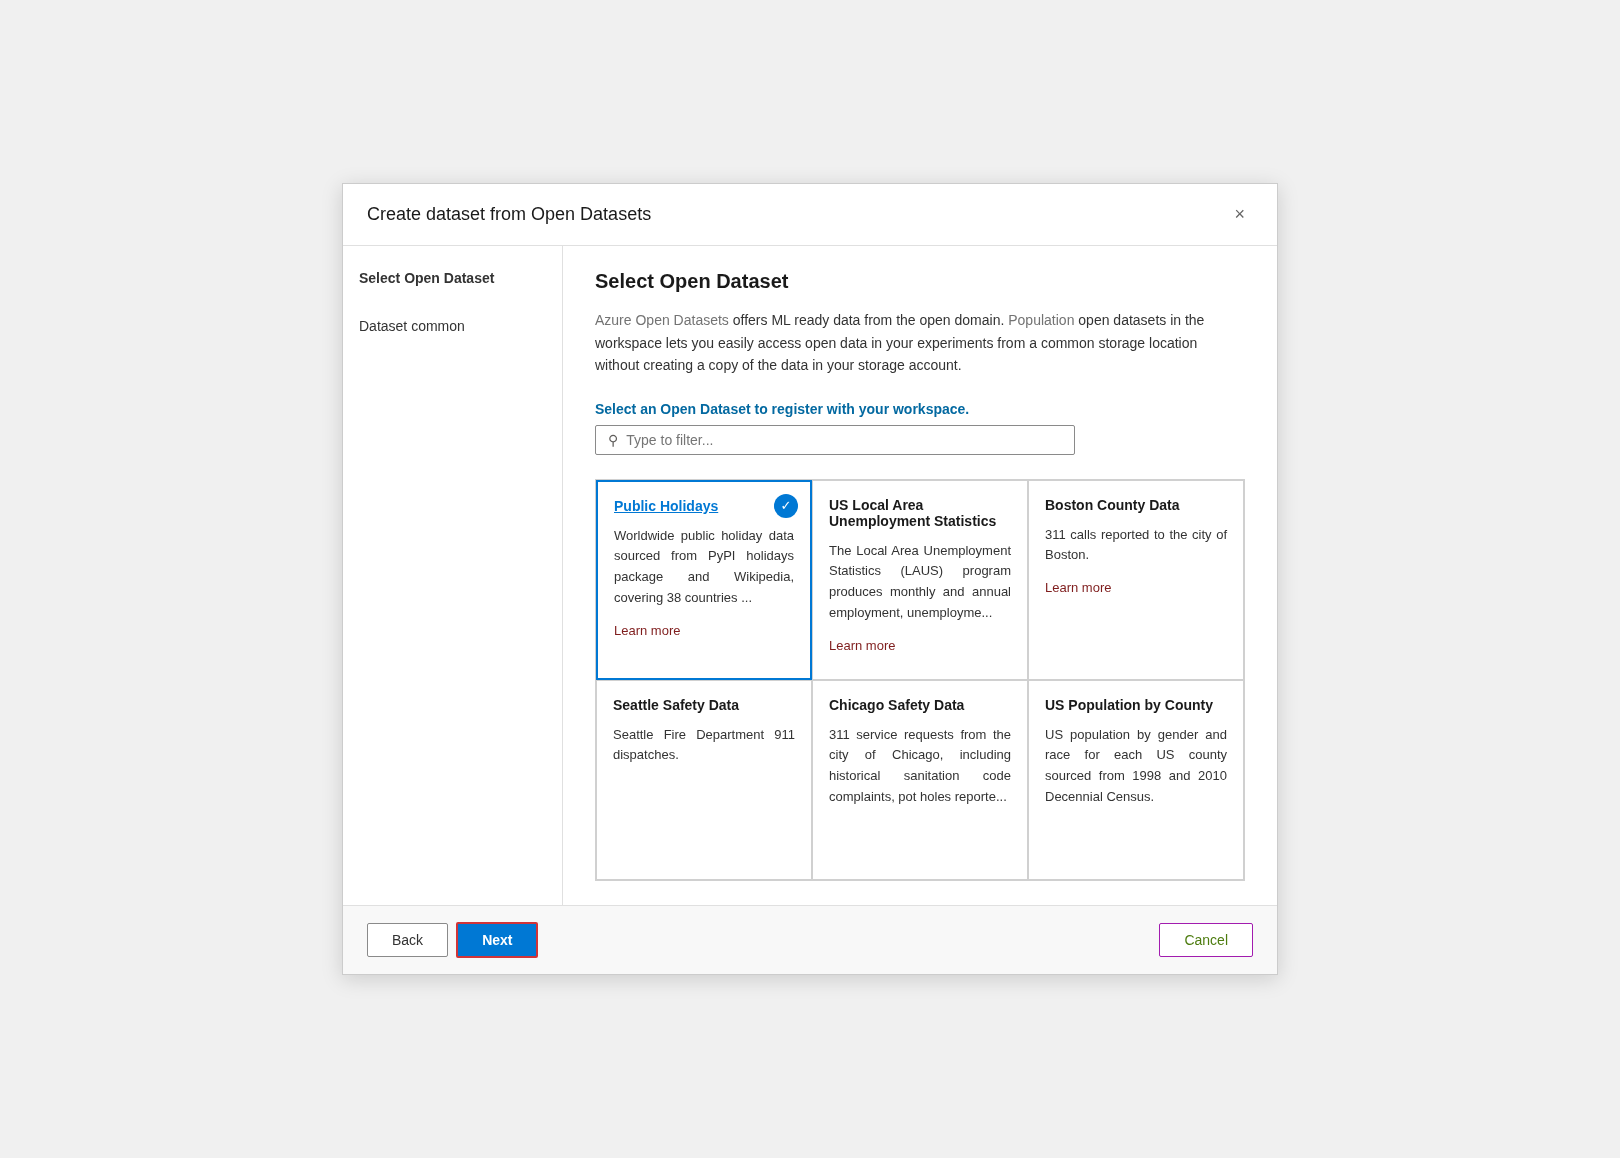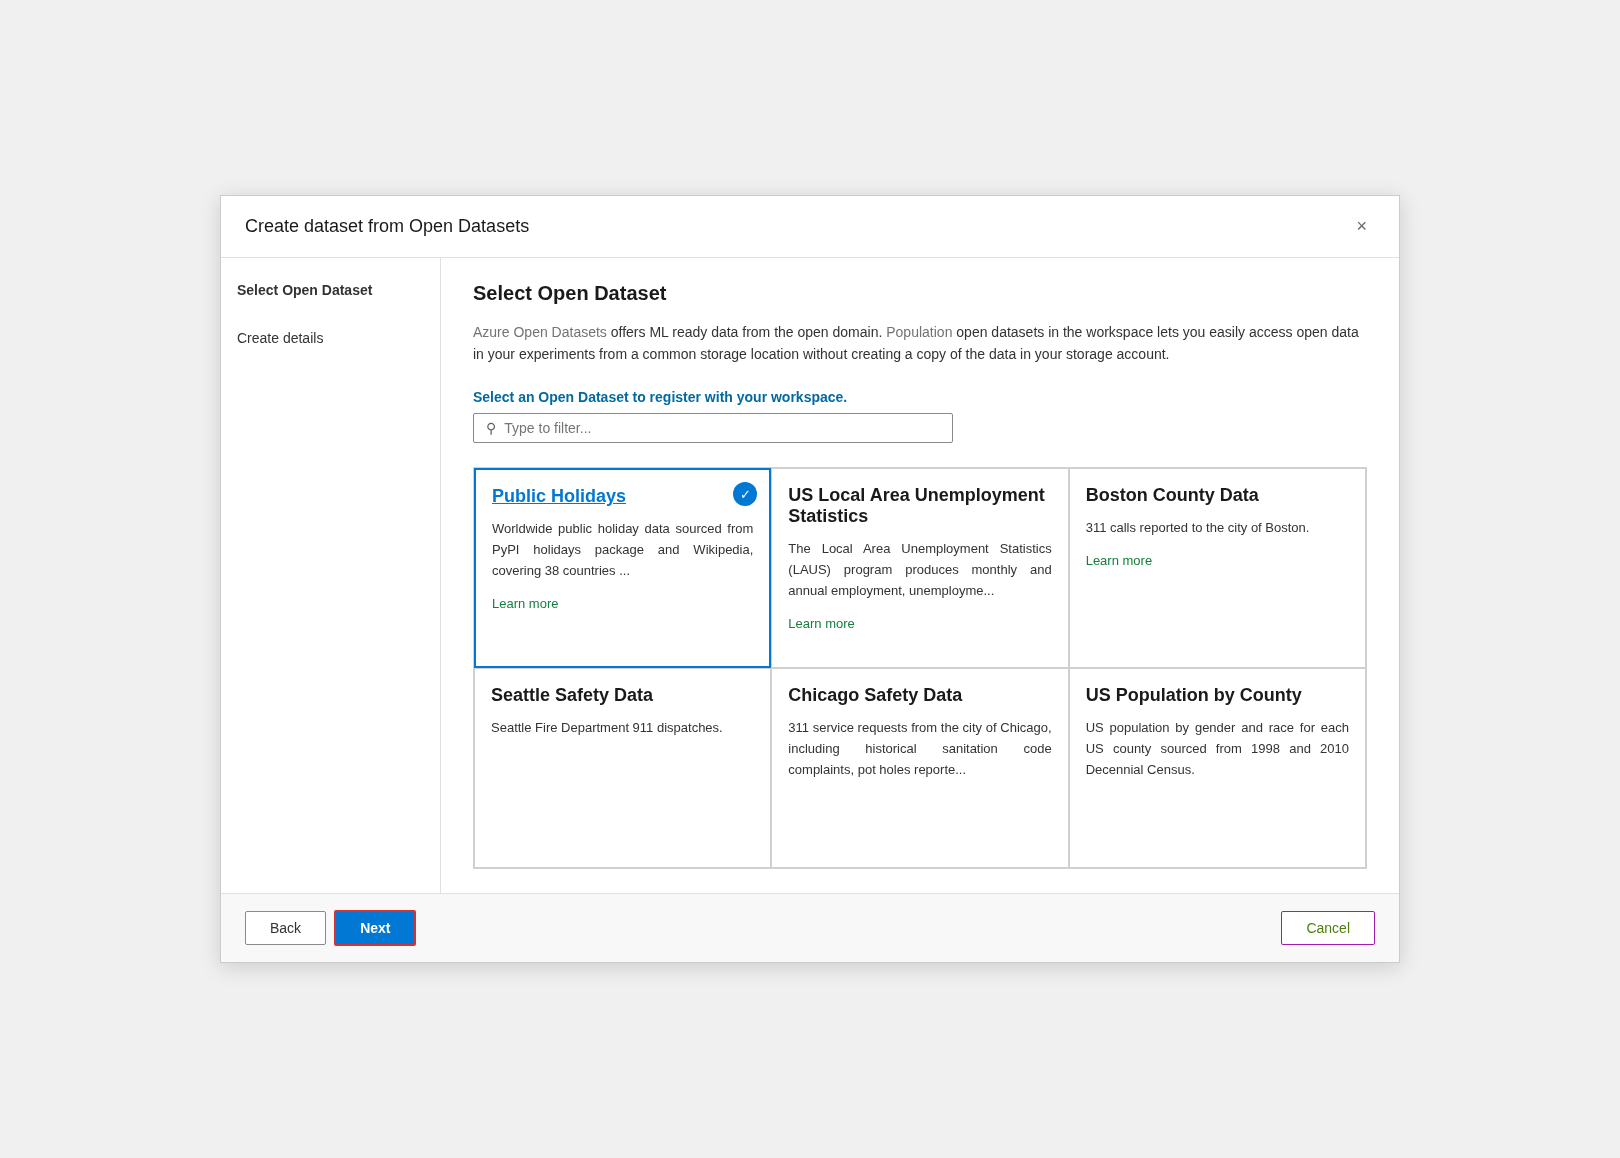--- a/index.html
+++ b/index.html
@@ -5,21 +5,21 @@
     * { box-sizing: border-box; margin: 0; padding: 0; }
     body {
       font-family: 'Segoe UI', Arial, sans-serif;
       background: #f0f0f0;
       display: flex;
       justify-content: center;
       align-items: center;
       min-height: 100vh;
     }
     .dialog {
-      width: 1180px;
+      width: 936px;
       background: #fff;
       border: 1px solid #ccc;
       box-shadow: 0 4px 20px rgba(0,0,0,0.15);
       display: flex;
       flex-direction: column;
     }
     .dialog-header {
       display: flex;
       align-items: center;
       justify-content: space-between;
@@ -119,39 +119,39 @@
       padding: 16px;
       cursor: pointer;
       position: relative;
       min-height: 200px;
     }
     .card.selected {
       border: 2px solid #0078d4;
       background: #fff;
     }
     .card-title {
-      font-size: 18px;
+      font-size: 14px;
       font-weight: 700;
       color: #1a1a1a;
       margin-bottom: 12px;
     }
     .card.selected .card-title {
       color: #0078d4;
       text-decoration: underline;
     }
     .card-desc {
       font-size: 13px;
       color: #333;
       line-height: 1.6;
       margin-bottom: 12px;
       text-align: justify;
     }
     .card-link {
       font-size: 13px;
-      color: #15803d;
+      color: #7f1d1d;
       text-decoration: none;
       cursor: pointer;
     }
     .check-badge {
       position: absolute;
       top: 12px;
       right: 12px;
       width: 24px;
       height: 24px;
       background: #0078d4;
@@ -204,21 +204,21 @@
     <button class="close-btn">×</button>
   </div>
 
   <div class="dialog-body">
 
     <div class="sidebar">
       <div class="sidebar-item active">
         <span>Select Open Dataset</span>
       </div>
       <div class="sidebar-item">
-        <span>Create details</span>
+        <span>Dataset common</span>
       </div>
     </div>
 
     <div class="main-content">
       <div class="section-title">Select Open Dataset</div>
 
       <div class="description">
         <a class="link" href="#">Azure Open Datasets</a>
         <span> offers ML ready data from the open domain. </span>
         <a class="link" href="#">Population</a>

